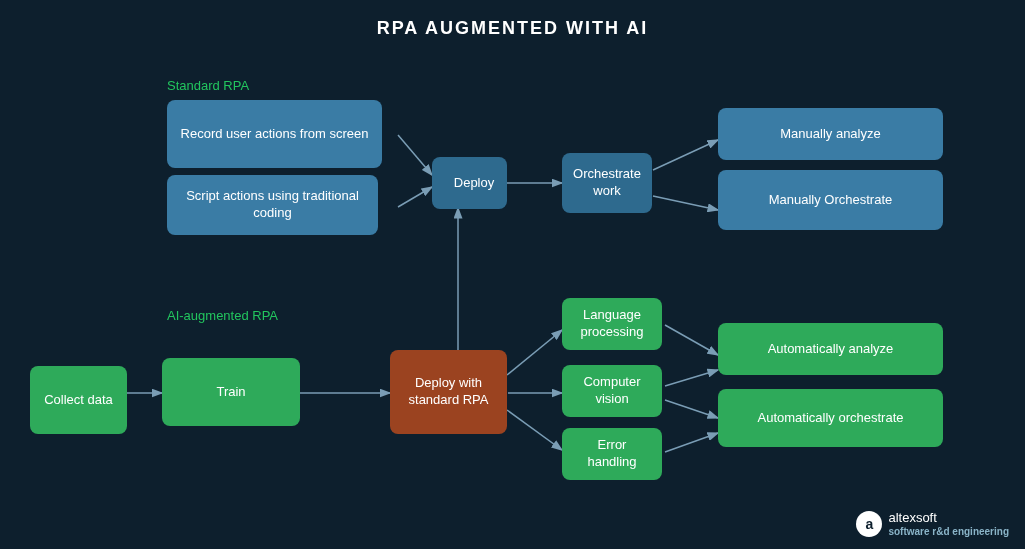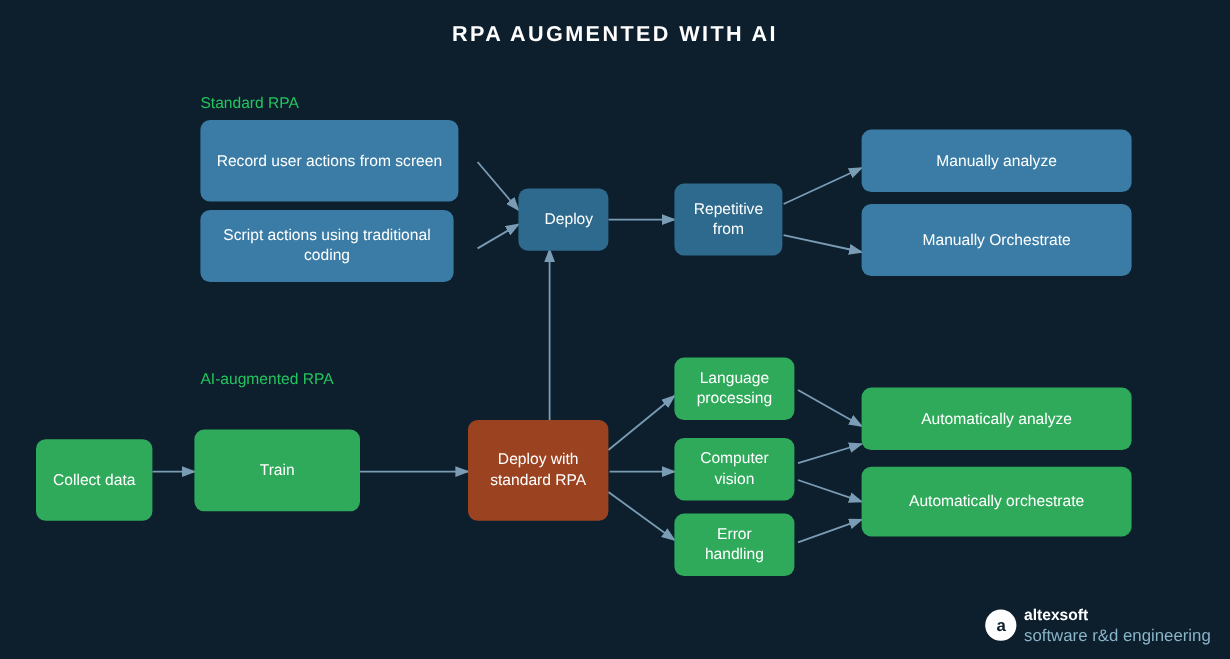--- a/index.html
+++ b/index.html
@@ -89,28 +89,28 @@
       align-items: center;
       justify-content: center;
       font-size: 14px;
       font-weight: 900;
       color: #0d1f2d;
     }
 
     .brand-text {
       color: #ffffff;
       font-size: 13px;
-      font-weight: 700;
+      font-weight: 400;
       line-height: 1.2;
     }
 
     .brand-sub {
       color: #8ab4c8;
-      font-size: 14px;
-      font-weight: 400;
+      font-size: 10px;
+      font-weight: 700;
     }
   </style>
 </head>
 <body>
 
 <div class="main-title">RPA AUGMENTED WITH AI</div>
 
 <div class="section-label" style="left: 167px; top: 78px;">Standard RPA</div>
 <div class="section-label" style="left: 167px; top: 308px;">AI-augmented RPA</div>
 
@@ -153,21 +153,21 @@
 
   <line x1="458" y1="358" x2="458" y2="208" stroke="#7a9db5" stroke-width="1.5" stroke-dasharray="none" marker-end="url(#arrowhead)"></line>
 </svg>
 
 <div class="node node-blue" style="left:167px; top:100px; width:215px; height:68px;">Record user actions from screen</div>
 
 <div class="node node-blue" style="left:167px; top:175px; width:211px; height:60px;">Script actions using traditional coding</div>
 
 <div class="node node-blue-dark" style="left:432px; top:157px; width:75px; height:52px;padding-left:19px;">Deploy</div>
 
-<div class="node node-blue-dark" style="left:562px; top:153px; width:90px; height:60px;">Repetitive from</div>
+<div class="node node-blue-dark" style="left:562px; top:153px; width:90px; height:60px;">Orchestrate work</div>
 
 <div class="node node-blue" style="left:718px; top:108px; width:225px; height:52px;">Manually analyze</div>
 
 <div class="node node-blue" style="left:718px; top:170px; width:225px; height:60px;">Manually Orchestrate</div>
 
 <div class="node node-green" style="left:30px; top:366px; width:97px; height:68px;">Collect data</div>
 
 <div class="node node-green" style="left:162px; top:358px; width:138px; height:68px;">Train</div>
 
 <div class="node node-brown" style="left:390px; top:350px; width:117px; height:84px;">Deploy with standard RPA</div>

